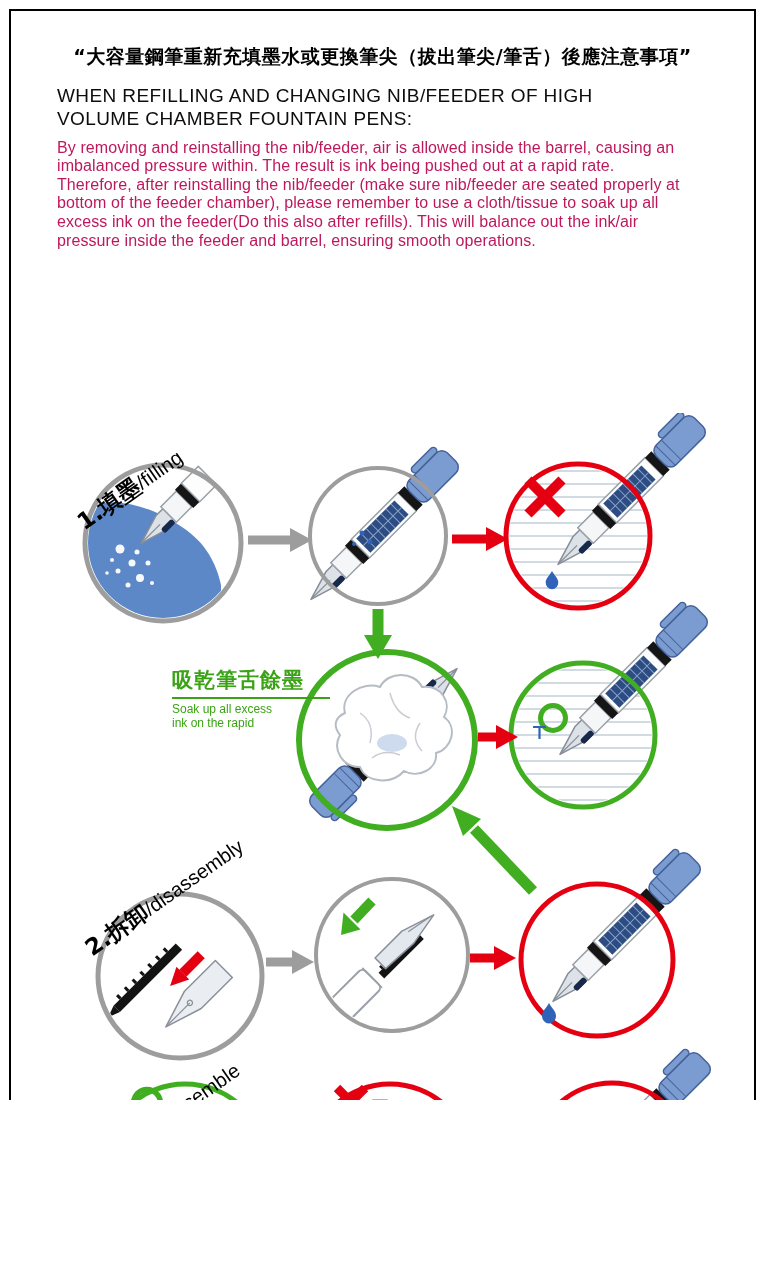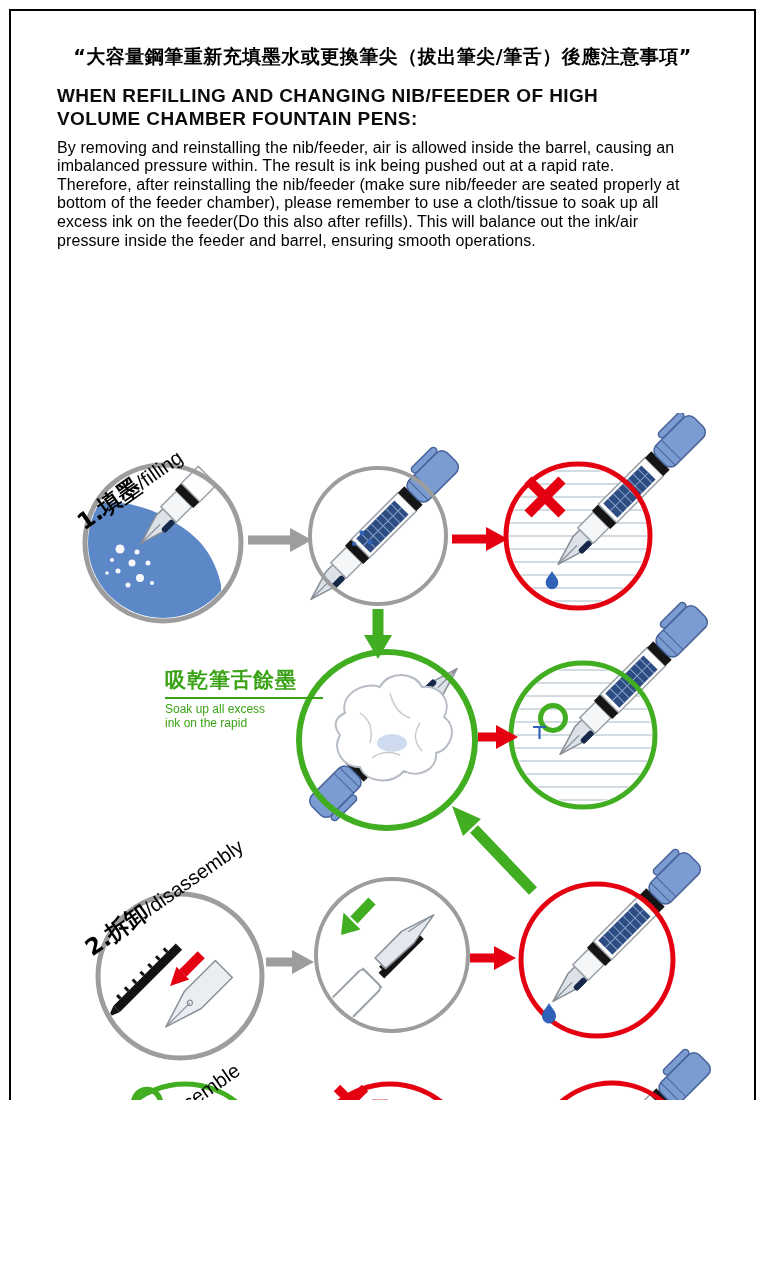--- a/index.html
+++ b/index.html
@@ -1,28 +1,28 @@
 <!DOCTYPE html>
 <html><head>
 <meta charset="utf-8">
 <style>
   html,body{margin:0;padding:0;background:#ffffff;}
   .page{position:relative;width:765px;height:1100px;background:#fff;font-family:"Liberation Sans","DejaVu Sans",sans-serif;color:#1a1a1a;overflow:hidden;}
   .frame{position:absolute;left:9px;top:9px;width:743px;height:1265px;border:2px solid #000;pointer-events:none;}
   .header{position:absolute;left:0;top:44px;width:765px;}
   .title{font-family:"DejaVu Sans",sans-serif;font-size:19px;font-weight:bold;text-align:center;letter-spacing:.5px;color:#000;}
   .zh-para{margin:13px 58px 0 64px;font-family:"DejaVu Sans",sans-serif;font-size:17px;line-height:1.37;letter-spacing:.4px;text-align:justify;color:#222;}
-  .en-head{margin:15px 50px 0 57px;max-width:620px;font-size:19px;font-weight:bold;letter-spacing:.4px;line-height:1.2;color:#0d0d0d;}
-  .en-para{margin:8px 0 0 57px;width:625px;font-size:16px;line-height:1.165;letter-spacing:.1px;color:#000000;}
+  .en-head{margin:15px 50px 0 57px;max-width:620px;font-size:19px;font-weight:normal;letter-spacing:.4px;line-height:1.2;color:#0d0d0d;}
+  .en-para{margin:8px 0 0 57px;width:625px;font-size:16px;line-height:1.165;letter-spacing:.1px;color:#be185d;}
   .diagram{position:absolute;left:0;top:413px;width:765px;height:870px;}
   .diagram>svg{position:absolute;left:0;top:0;}
   .step-label{position:absolute;transform:rotate(-35deg);transform-origin:0 50%;white-space:nowrap;}
   .step-label .zh{font-family:"DejaVu Sans",sans-serif;font-weight:bold;font-size:23px;color:#000;}
   .step-label .en{font-size:20px;color:#000;}
-  .soak-label{position:absolute;left:165px;top:253px;width:164px;}
+  .soak-label{position:absolute;left:172px;top:253px;width:164px;}
   .soak-label .t{font-family:"DejaVu Sans",sans-serif;font-weight:bold;font-size:21px;color:#3aa315;letter-spacing:1px;white-space:nowrap;}
   .soak-label .line{height:0;border-top:2px solid #3aa315;margin:3px 0 4px 0;width:158px;}
   .soak-label .s{font-size:12px;color:#3aa315;line-height:1.15;}
 </style>
 </head>
 <body>
 
 <div class="page">
   <div class="frame"></div>
 

